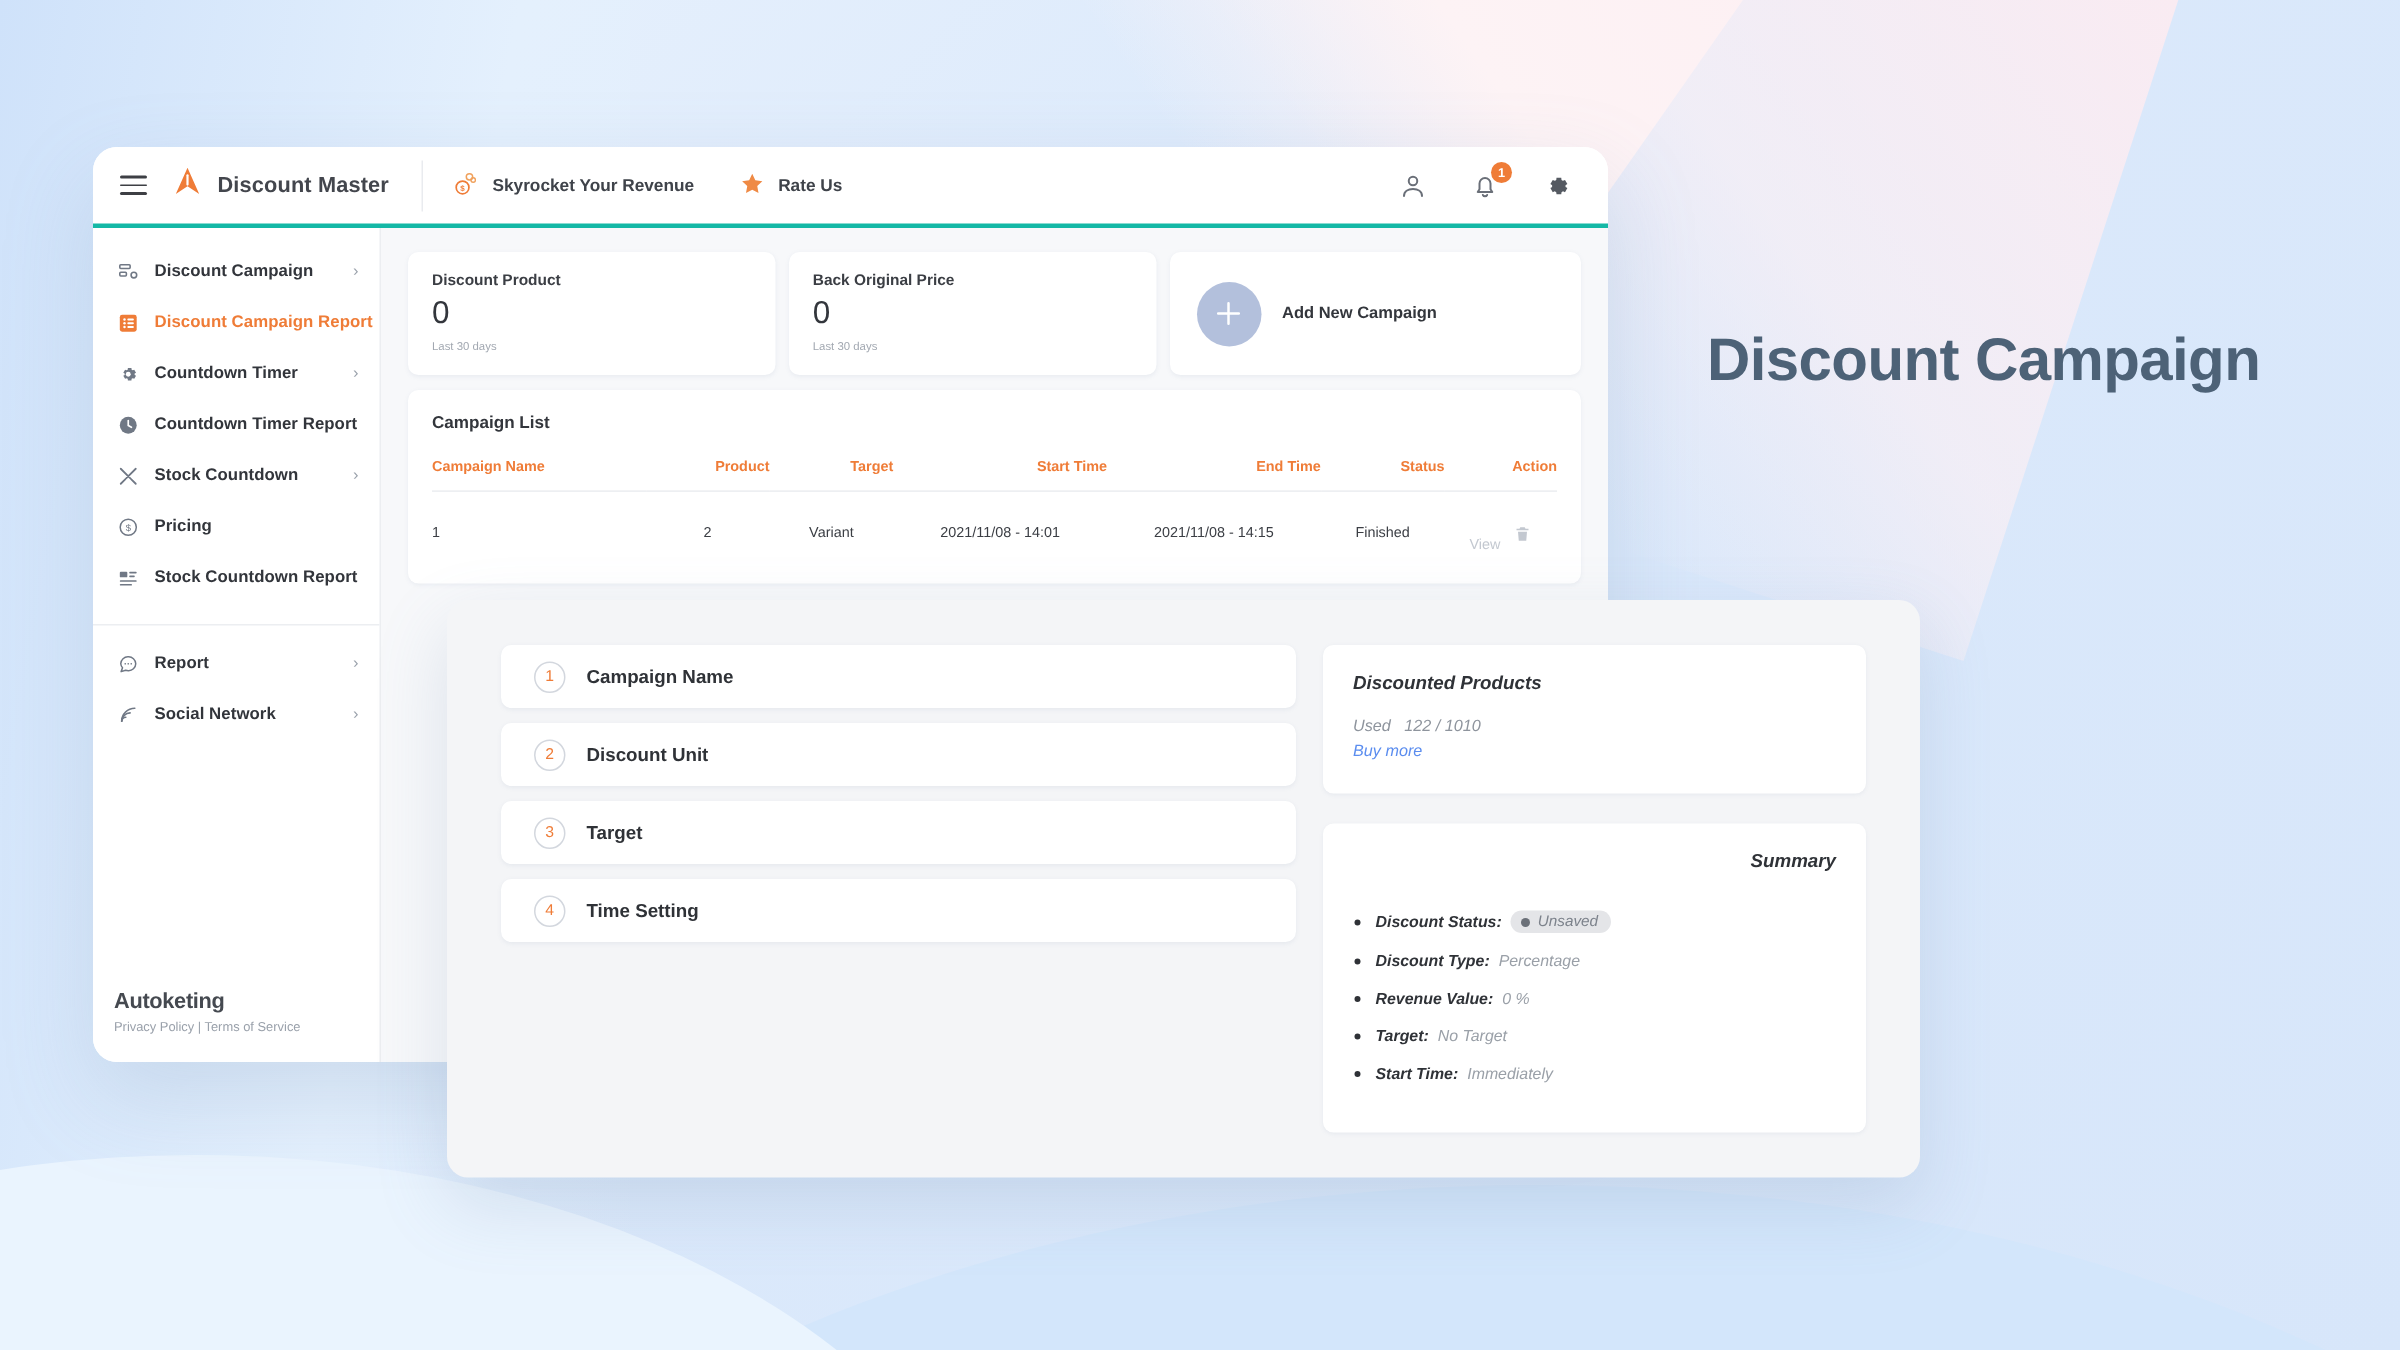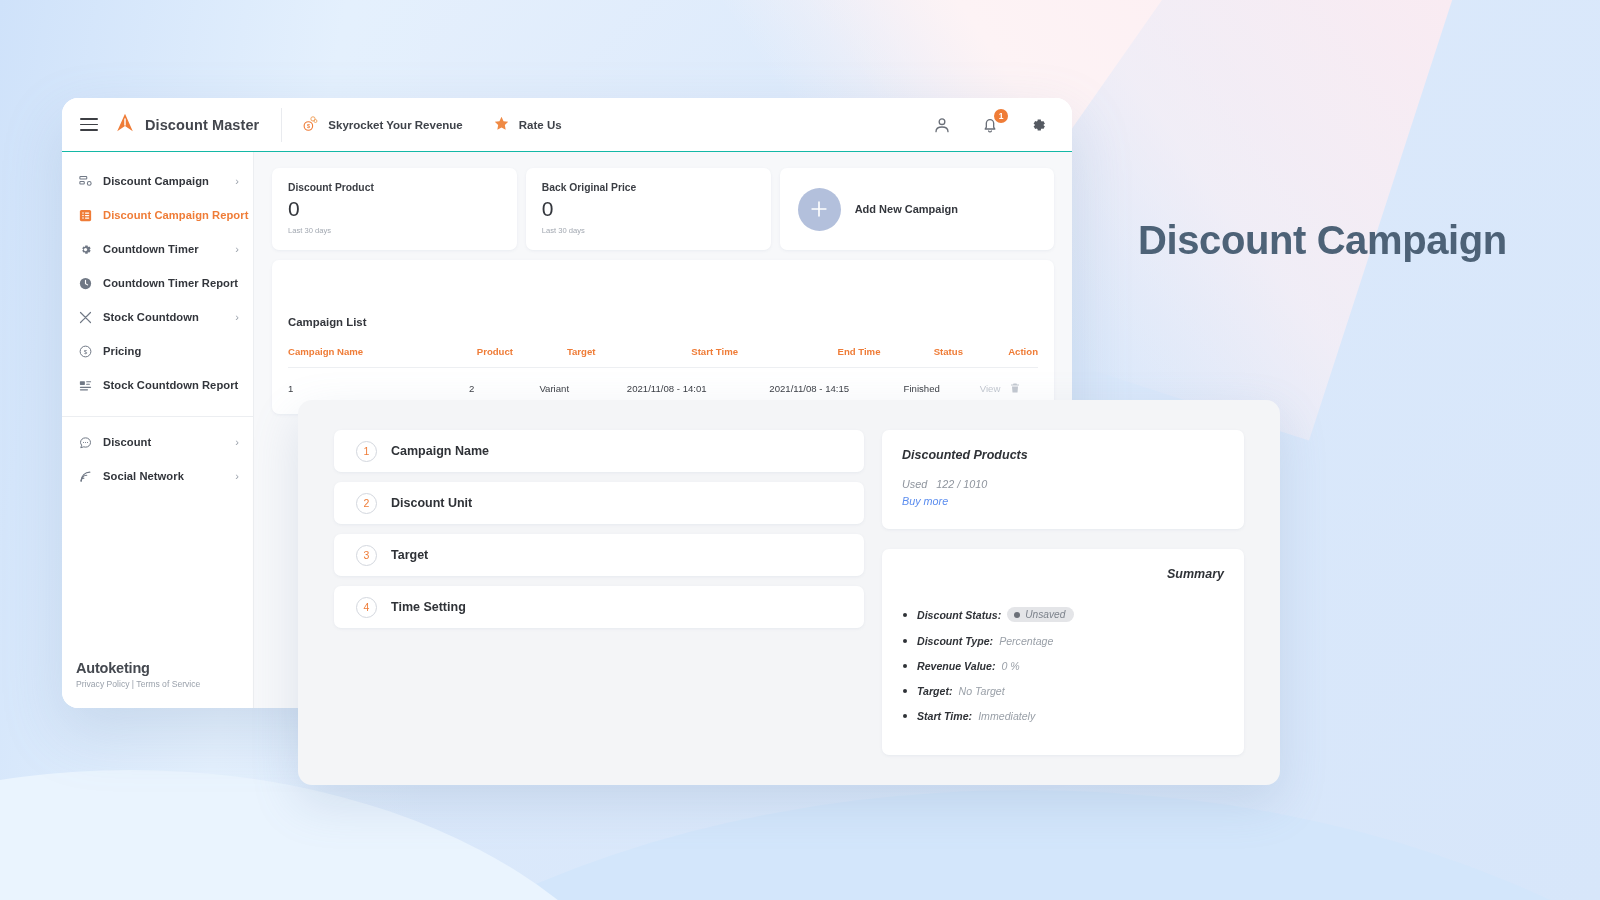--- a/index.html
+++ b/index.html
@@ -77,21 +77,21 @@
     flex-direction: column;
   }
 
   
   .topbar {
     height: 54px;
     flex: 0 0 54px;
     display: flex;
     align-items: center;
     padding: 0 24px 0 18px;
-    border-bottom: 1px solid #14b8a6;
+    border-bottom: 3px solid #14b8a6;
     background: #fff;
   }
   .hamburger {
     width: 18px; height: 13px;
     display: flex; flex-direction: column; justify-content: space-between;
     margin-right: 16px; cursor: pointer;
   }
   .hamburger i { display:block; height: 1.6px; background: #3d3f44; border-radius: 2px; }
   .brand { display:flex; align-items:center; gap:9px; padding-right: 22px; }
   .brand-name { font-size: 14.5px; font-weight: 700; color: #43464d; letter-spacing: .1px; }
@@ -171,34 +171,34 @@
   .plus-circle {
     width: 43px; height: 43px; border-radius: 50%;
     background: #b3c0dc;
     display: flex; align-items: center; justify-content: center;
     flex: 0 0 43px;
   }
   .plus-circle svg { display:block; }
   .add-label { font-size: 11px; font-weight: 700; color: #33363c; }
 
   .list-card { margin-top: 10px; padding: 16px 16px 20px; }
-  .list-title { font-size: 11.4px; font-weight: 700; color: #33363c; margin-bottom: 18px; margin-top: 40px; }
+  .list-title { font-size: 11.4px; font-weight: 700; color: #33363c; margin-bottom: 18px; }
   table.camp { width: 100%; border-collapse: collapse; }
   table.camp th {
     font-size: 9.6px; font-weight: 700; color: #ef7c37;
     text-align: right; padding-bottom: 10px;
     border-bottom: 1px solid #edeff2;
   }
   table.camp th:first-child, table.camp td:first-child { text-align: left; }
   table.camp td {
     font-size: 9.6px; color: #3b3e44; text-align: center;
     padding-top: 14px;
   }
   .act-cell { display: flex; align-items: center; justify-content: center; gap: 9px; }
-  .act-view { color: #c3c8d0; cursor: pointer; }
+  .act-view { color: #c3c8d0; cursor: pointer; margin-top: 16px; }
   .act-trash { color: #c3c8d0; cursor: pointer; display:flex; }
 
   
   .overlay-panel {
     position: absolute;
     left: 298px; top: 400px;
     width: 982px; height: 385px;
     background: #f4f5f7;
     border-radius: 14px;
     box-shadow: 0 18px 48px rgba(115,140,175,0.20);
@@ -433,21 +433,21 @@
       <div class="nav-group">
         <div class="nav-item">
           <span class="nav-icon">
             <svg width="15" height="15" viewBox="0 0 24 24" fill="none" stroke="#707885" stroke-width="1.6" aria-hidden="true">
               <path d="M20 12a7.6 7.6 0 0 1-8 7.4c-1 0-1.9-.15-2.8-.45L4.4 20.4l1.5-4.2A7.3 7.3 0 0 1 4 12a7.6 7.6 0 0 1 8-7.4 7.6 7.6 0 0 1 8 7.4z" stroke-linejoin="round"></path>
               <circle cx="8.8" cy="12" r=".9" fill="#707885" stroke="none"></circle>
               <circle cx="12" cy="12" r=".9" fill="#707885" stroke="none"></circle>
               <circle cx="15.2" cy="12" r=".9" fill="#707885" stroke="none"></circle>
             </svg>
           </span>
-          <span class="nav-label">Discount</span>
+          <span class="nav-label">Report</span>
           <span class="nav-chev">›</span>
         </div>
 
         <div class="nav-item">
           <span class="nav-icon">
             <svg width="15" height="15" viewBox="0 0 24 24" fill="none" stroke="#707885" stroke-width="1.7" stroke-linecap="round" aria-hidden="true">
               <path d="M5 19a14 14 0 0 1 14-14"></path>
               <path d="M5 19a9 9 0 0 1 9-9"></path>
               <path d="M5 19a4.4 4.4 0 0 1 4.4-4.4"></path>
             </svg>

